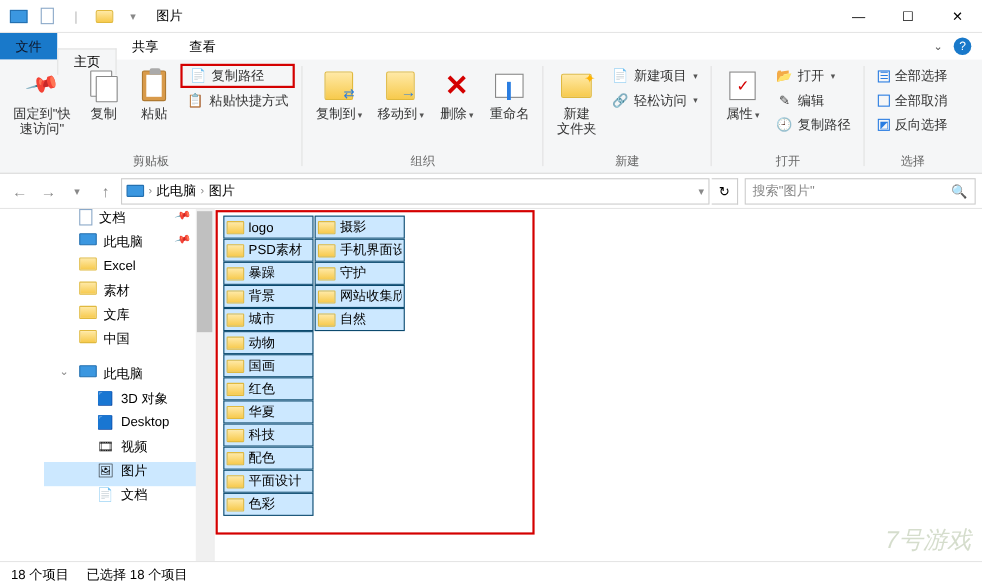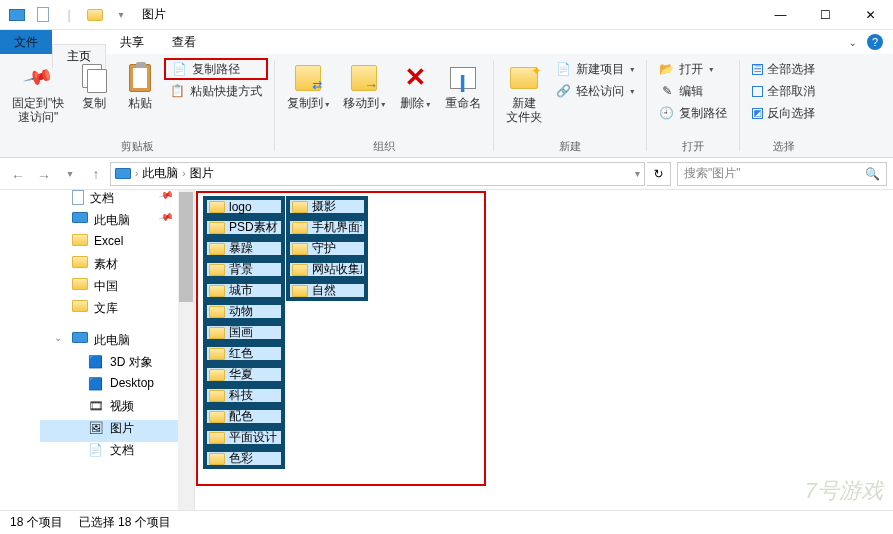--- a/index.html
+++ b/index.html
@@ -59,21 +59,21 @@
 .navitem .chev { position: absolute; left: 14px; color: #888; font-size: 10px; }
 .navitem.l2 { padding-left: 48px; }
 .navitem.selected { background: #cce8ff; }
 .nico { width: 16px; height: 16px; display: flex; align-items: center; justify-content: center; font-size: 12px; }
 .nfolder { width: 16px; height: 12px; background: linear-gradient(#ffe9a6,#f7ca4d); border: 1px solid #e0b93e; border-radius: 1px; }
 .nmon { width: 16px; height: 11px; background: #3b97e0; border: 1px solid #2470b0; border-radius: 1px; }
 .ndoc { width: 12px; height: 15px; background: #fff; border: 1px solid #8aa8c8; }
 
 .filepane { flex: 1; position: relative; padding: 6px 8px; }
 .filelist { display: flex; flex-direction: column; flex-wrap: wrap; height: 290px; align-content: flex-start; gap: 0; }
-.fileitem { display: flex; align-items: center; width: 82px; height: 21px; gap: 4px; padding: 1px 2px; background: #cce8ff; border: 4px solid #0c4a6e; margin: 0 1px 0 0; }
+.fileitem { display: flex; align-items: center; width: 82px; height: 21px; gap: 4px; padding: 1px 2px; background: #cce8ff; border: 1px solid #0c4a6e; margin: 0 1px 0 0; }
 .fileitem .fico { width: 16px; height: 12px; background: linear-gradient(#ffe9a6,#f7ca4d); border: 1px solid #e0b93e; border-radius: 1px; flex-shrink: 0; }
 .fileitem .flabel { font-size: 12px; white-space: nowrap; overflow: hidden; }
 .filepane .redbox2 { position: absolute; left: 1px; top: 1px; width: 290px; height: 295px; border: 2px solid #d40000; pointer-events: none; }
 
 
 .status { height: 24px; border-top: 1px solid #e5e5e5; display: flex; align-items: center; padding: 0 10px; gap: 16px; font-size: 12px; background: #fff; }
 
 
 .pin-ico { transform: rotate(30deg); font-size: 20px; color: #666; }
 .copy-sheets { position: relative; width: 24px; height: 28px; }
@@ -222,20 +222,26 @@
             <span class="ddarrow">▾</span>
         </div>
       </div>
     </div>
     <div class="label">新建</div>
   </div>
   <div class="group-sep"></div>
 
   <div class="group">
     <div class="content">
+      <div class="bigbtn">
+        <div class="ico">
+            <span class="prop-ico"></span>
+          </div>
+        <div class="txt"><span>属性</span><span class="ddarrow">▾</span></div>
+      </div>
       <div class="stack">
         <div class="smallrow">
           <span class="sico">📂</span>
           <span>打开</span>
             <span class="ddarrow">▾</span>
         </div>
         <div class="smallrow">
           <span class="sico">✎</span>
           <span>编辑</span>
         </div>
@@ -307,25 +313,25 @@
         <div class="navitem">
           <span class="nfolder"></span>
           <span>Excel</span>
         </div>
         <div class="navitem">
           <span class="nfolder"></span>
           <span>素材</span>
         </div>
         <div class="navitem">
           <span class="nfolder"></span>
+          <span>文库</span>
+        </div>
+        <div class="navitem">
+          <span class="nfolder"></span>
           <span>中国</span>
-        </div>
-        <div class="navitem">
-          <span class="nfolder"></span>
-          <span>文库</span>
         </div>
       </div>
     <div style="height:10px"></div>
     <div class="navitem">
       <span class="chev">⌄</span>
       <span class="nmon"></span>
       <span>此电脑</span>
     </div>
     <div id="nav-pc-children">
         <div class="navitem l2">

